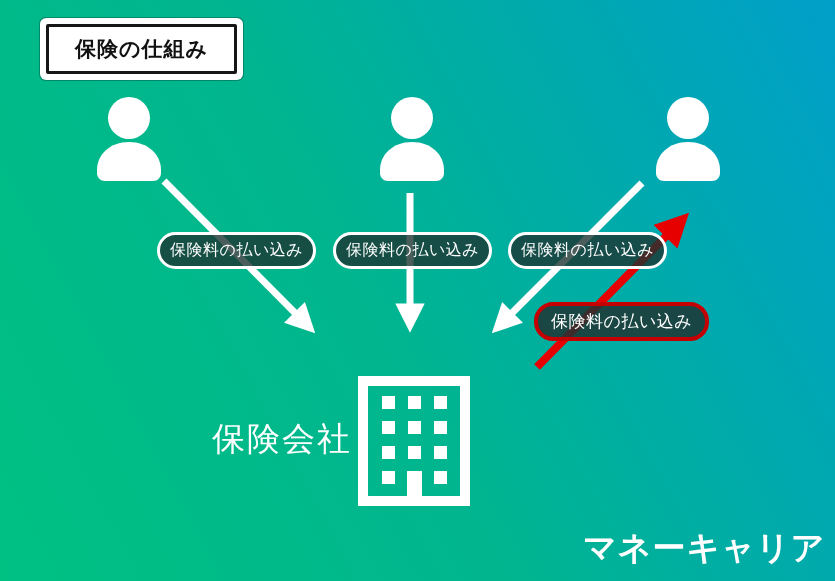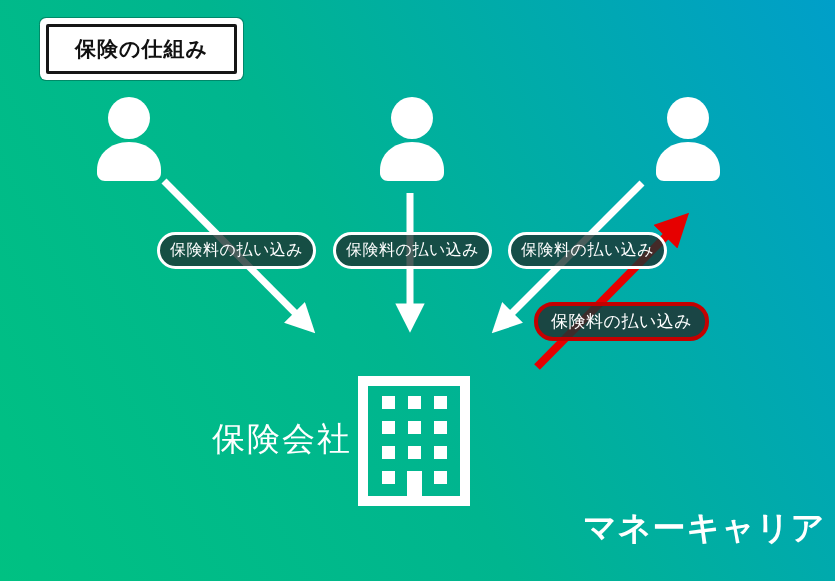--- a/index.html
+++ b/index.html
@@ -41,21 +41,21 @@
     font-size:17px;
   }
   .company-label{
     position:absolute;left:212px;top:417px;z-index:2;
     font-size:33px;color:#ffffff;letter-spacing:2px;
     white-space:nowrap;
     text-align:right;
   }
   .building{position:absolute;left:358px;top:376px;z-index:2;}
   .logo{
-    position:absolute;left:583px;top:506px;z-index:6;
+    position:absolute;left:583px;top:526px;z-index:6;
     font-size:33px;font-weight:800;color:#ffffff;
     letter-spacing:1px;white-space:nowrap;
   }
 </style>
 </head>
 <body>
 
 <div class="canvas">
 
   <div class="title-box">

